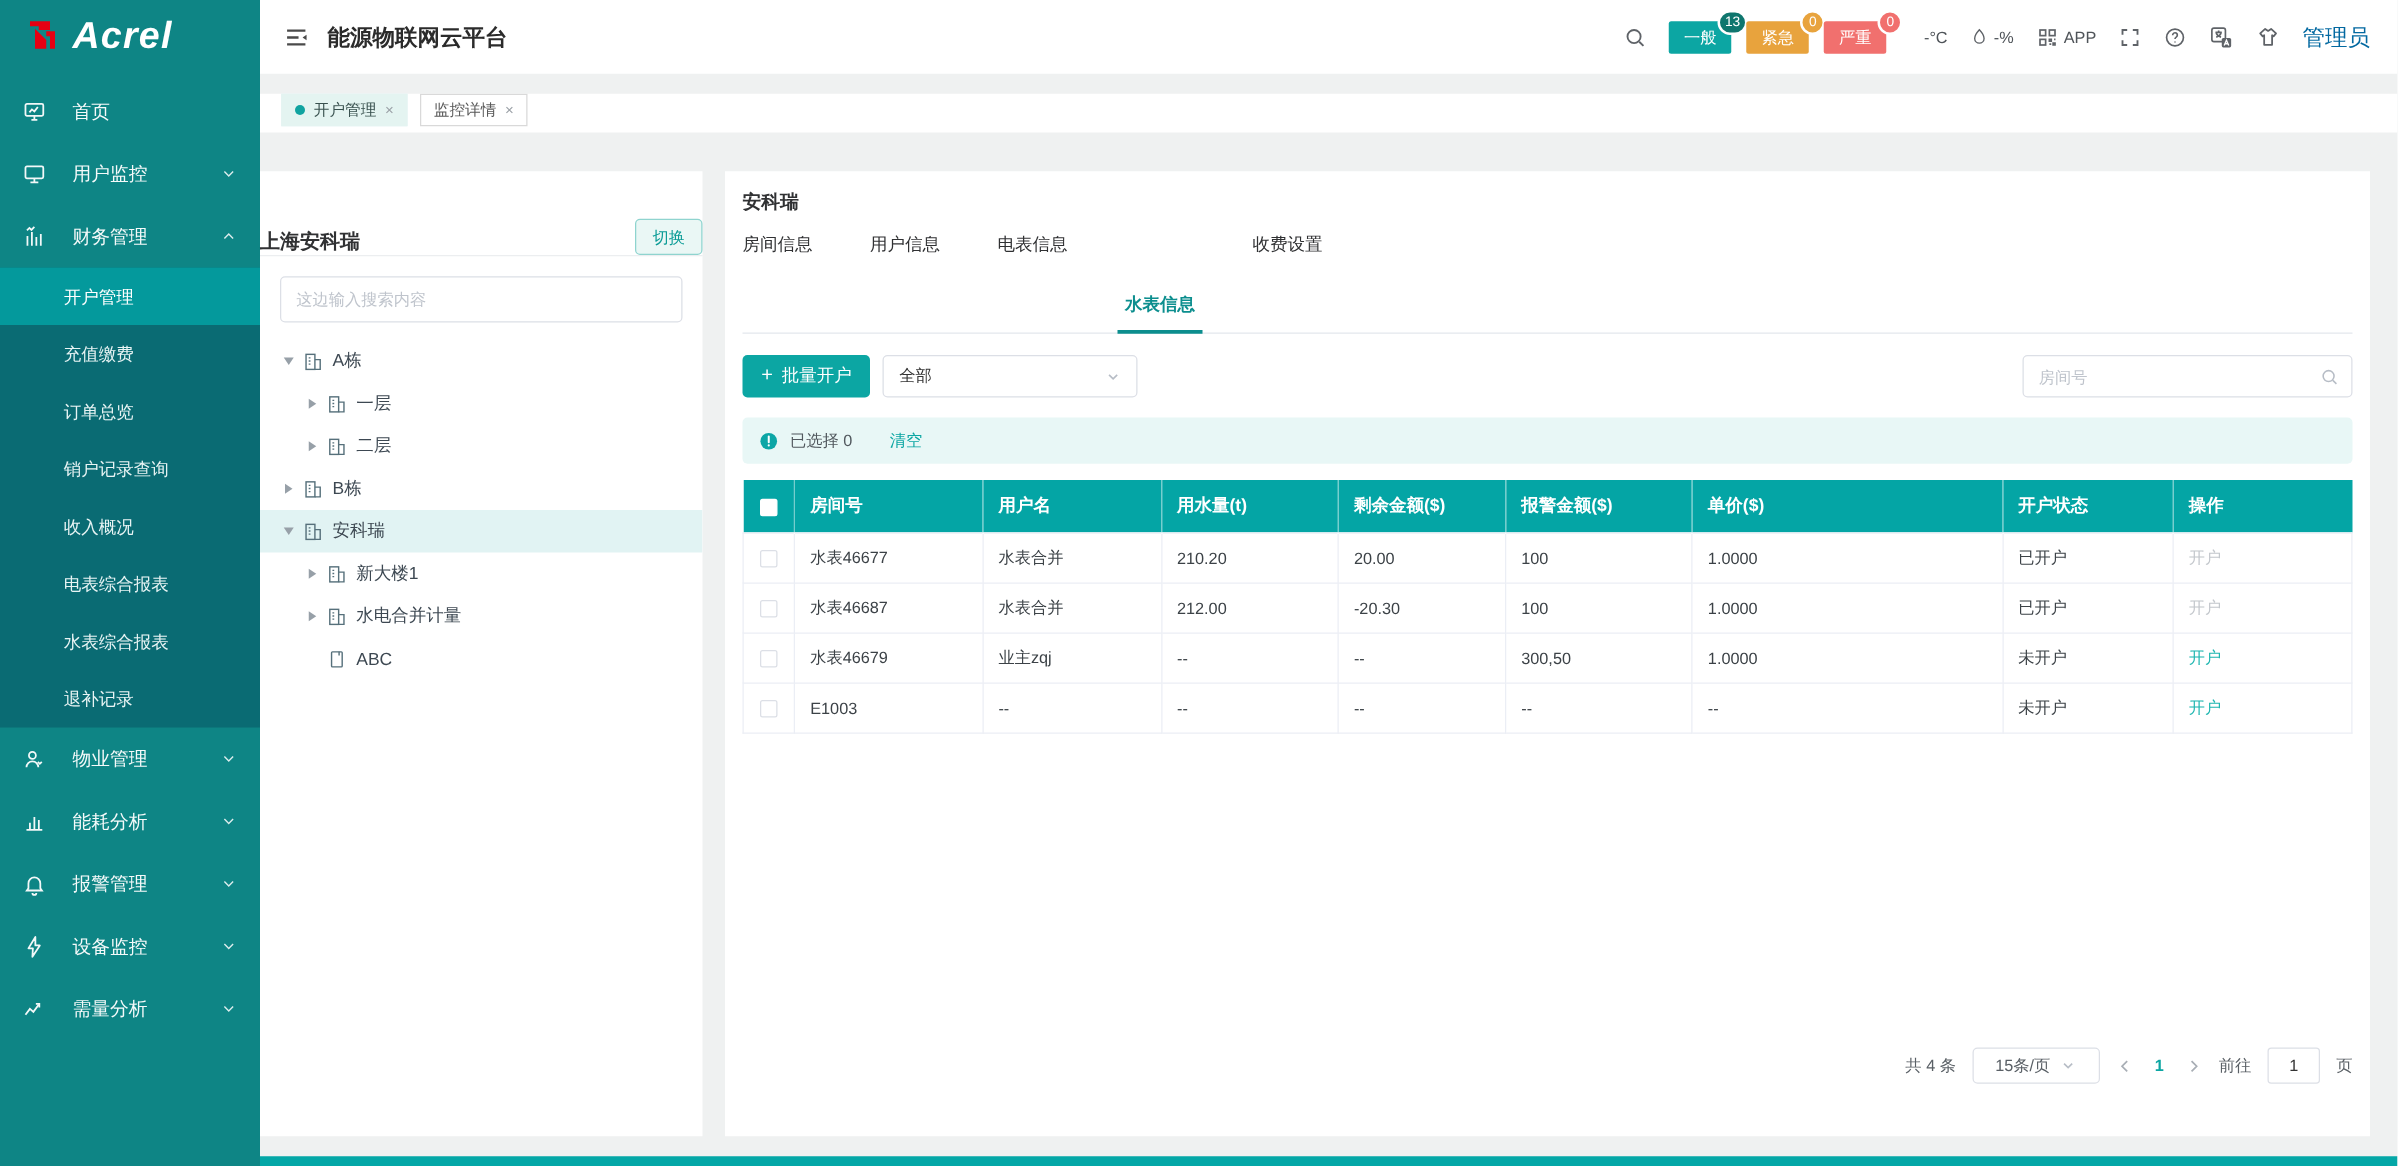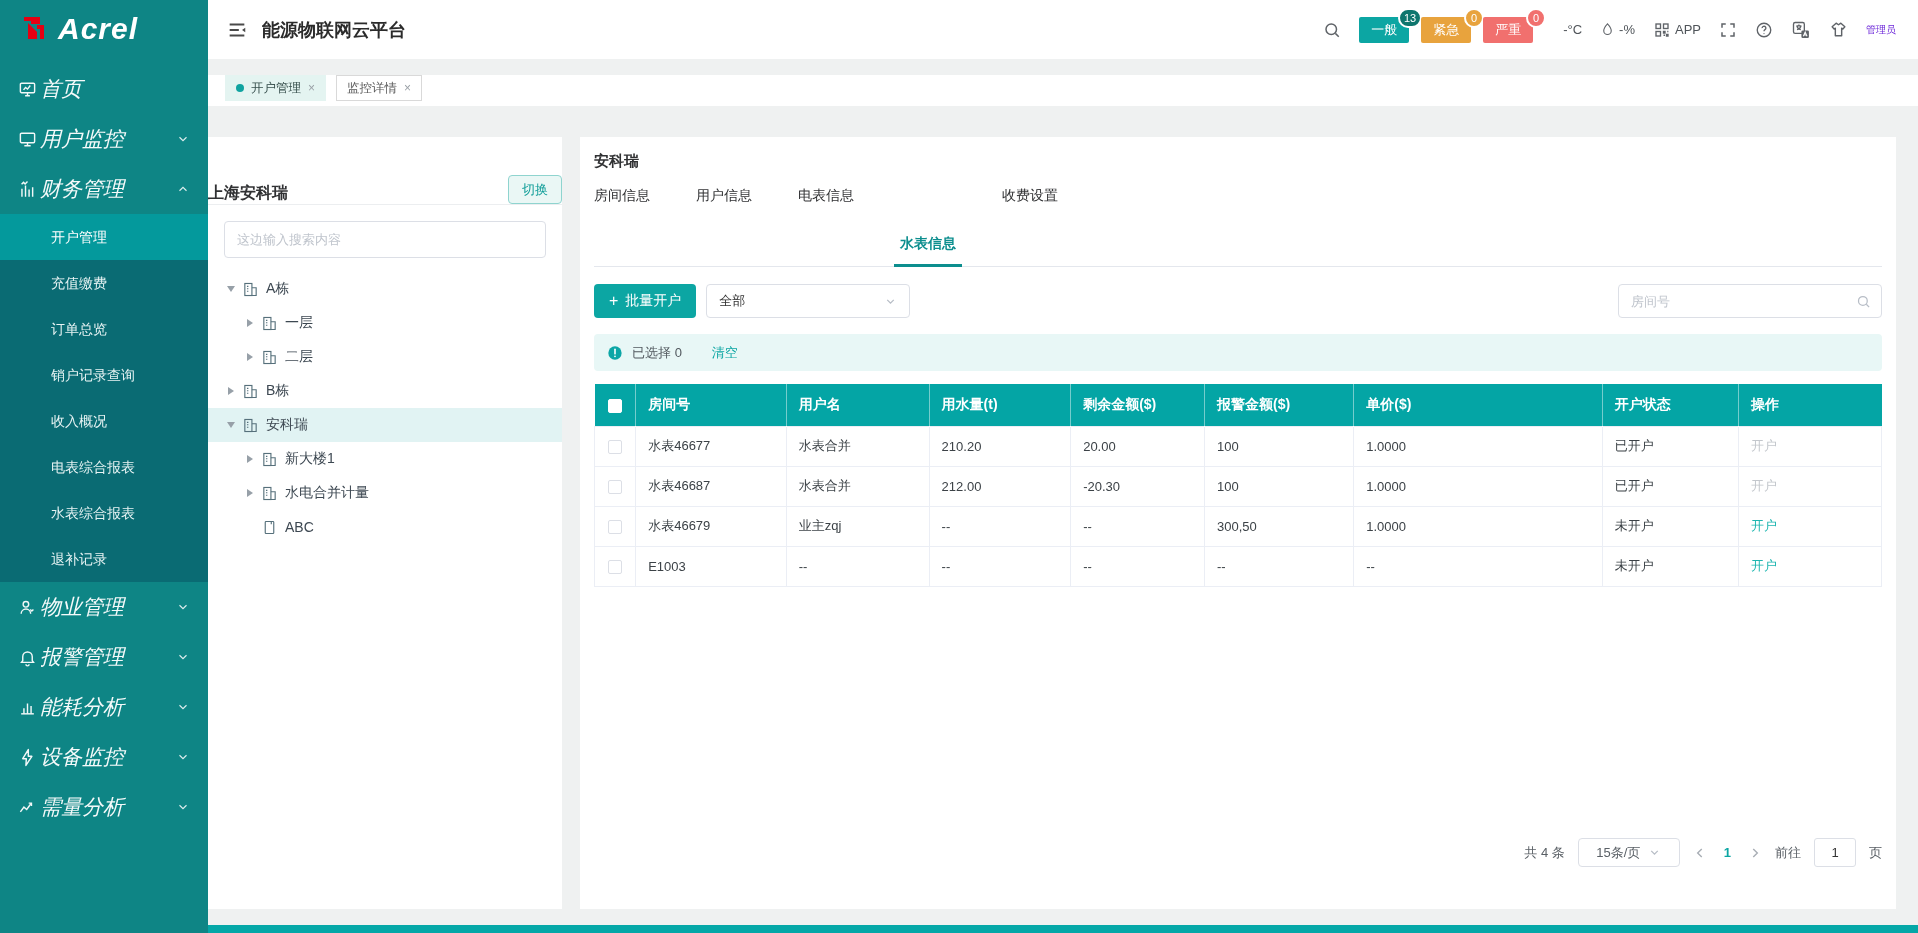--- a/index.html
+++ b/index.html
@@ -9,42 +9,42 @@
 
   
   .sidebar { width:208px; min-width:208px; background:#0E8585; height:100%; color:#fff; display:flex; flex-direction:column; overflow:hidden; }
   .logo { height:58px; display:flex; align-items:center; padding-left:16px; gap:6px; }
   .logo-mark { width:36px; height:36px; }
   .logo-text { font-size:30px; font-weight:bold; font-style:italic; color:#fff; letter-spacing:1px; }
   .menu { flex:1; overflow:hidden; margin-top:6px; }
   .menu-item { height:50px; display:flex; align-items:center; padding:0 18px; cursor:pointer; }
   .mi-icon { width:19px; height:19px; display:inline-flex; color:#fff; opacity:.95; }
   .mi-icon svg { width:100%; height:100%; }
-  .mi-label { margin-left:3px; font-size:21px; color:rgba(255,255,255,.96); flex:1;font-style:italic; }
+  .mi-label { margin-left:21px; font-size:15px; color:rgba(255,255,255,.96); flex:1; }
   .mi-chev { width:14px; height:14px; color:rgba(255,255,255,.85); display:inline-flex; }
   .mi-chev svg { width:100%; height:100%; }
   .mi-chev.up { transform:rotate(180deg); }
   .submenu { background:#0A6B73; }
   .submenu-item { height:46px; line-height:46px; padding-left:51px; font-size:14px; color:#E8F4F4; cursor:pointer; }
   .submenu-item.active { background:#04999C; color:#fff; }
 
   
   .right { flex:1; display:flex; flex-direction:column; height:100%; min-width:0;gap:16px; }
 
   .topbar { height:59px; background:#fff; display:flex; align-items:center; padding:0 22px 0 18px; }
   .hamburger { width:22px; height:22px; color:#4a4a4a; cursor:pointer; }
   .hamburger svg { width:100%; height:100%; }
   .app-title { font-size:18px; font-weight:bold; color:#2b2b2b; margin-left:14px; }
   .top-right { margin-left:auto; display:flex; align-items:center; gap:18px; }
   .tb-icon { width:18px; height:18px; color:#5f6368; display:inline-flex; cursor:pointer; }
   .tb-icon svg { width:100%; height:100%; }
   .badge-pill { position:relative; height:26px; line-height:26px; padding:0 12px; color:#fff; font-size:13px; border-radius:2px; cursor:pointer; margin-right:12px; }
   .badge-count { position:absolute; top:-9px; right:-13px; min-width:20px; height:20px; padding:0 4px; border-radius:10px; border:2px solid #fff; color:#fff; font-size:11px; line-height:16px; text-align:center; }
   .tb-text { font-size:13px; color:#4f5459; display:flex; align-items:center; gap:4px; white-space:nowrap; }
-  .username { font-size:10px; color:#6d28d9; cursor:pointer; }
+  .username { font-size:18px; color:#0369a1; cursor:pointer; }
 
   .tabbar { height:31px; background:#fff; display:flex; align-items:flex-start; padding-left:17px; gap:10px; }
   .nav-tab { height:26px; display:flex; align-items:center; gap:7px; padding:0 10px; font-size:12.5px; cursor:pointer; border:1px solid #d9d9d9; background:#fff; color:#595959; }
   .nav-tab.active { background:#E4F4F1; border-color:#E4F4F1; color:#38504e; }
   .tab-dot { width:8px; height:8px; border-radius:50%; background:#10A3A0; }
   .tab-close { font-size:12px; color:#9aa0a6; cursor:pointer; line-height:1; }
 
   .content { flex:1; background:#EFF1F1; padding-top:15px; display:flex; min-height:0; }
 
   
@@ -183,39 +183,39 @@
           <span class="mi-label">物业管理</span>
           <span class="mi-chev">
             <svg viewBox="0 0 24 24" fill="none" stroke="currentColor" stroke-width="2">
               <path d="M6 9l6 6 6-6"></path>
             </svg>
           </span>
         </div>
         <div class="menu-item">
           <span class="mi-icon">
             <svg viewBox="0 0 24 24" fill="none" stroke="currentColor" stroke-width="1.8">
+              <path d="M4 20h16"></path>
+              <path d="M7.5 20v-7M12 20V7M16.5 20V10"></path>
+            </svg>
+          </span>
+          <span class="mi-label">能耗分析</span>
+          <span class="mi-chev">
+            <svg viewBox="0 0 24 24" fill="none" stroke="currentColor" stroke-width="2">
+              <path d="M6 9l6 6 6-6"></path>
+            </svg>
+          </span>
+        </div>
+        <div class="menu-item">
+          <span class="mi-icon">
+            <svg viewBox="0 0 24 24" fill="none" stroke="currentColor" stroke-width="1.8">
               <path d="M6 16v-5a6 6 0 0 1 12 0v5l1.6 2.2H4.4z"></path>
               <path d="M10 20.6a2 2 0 0 0 4 0"></path>
             </svg>
           </span>
           <span class="mi-label">报警管理</span>
-          <span class="mi-chev">
-            <svg viewBox="0 0 24 24" fill="none" stroke="currentColor" stroke-width="2">
-              <path d="M6 9l6 6 6-6"></path>
-            </svg>
-          </span>
-        </div>
-        <div class="menu-item">
-          <span class="mi-icon">
-            <svg viewBox="0 0 24 24" fill="none" stroke="currentColor" stroke-width="1.8">
-              <path d="M4 20h16"></path>
-              <path d="M7.5 20v-7M12 20V7M16.5 20V10"></path>
-            </svg>
-          </span>
-          <span class="mi-label">能耗分析</span>
           <span class="mi-chev">
             <svg viewBox="0 0 24 24" fill="none" stroke="currentColor" stroke-width="2">
               <path d="M6 9l6 6 6-6"></path>
             </svg>
           </span>
         </div>
         <div class="menu-item">
           <span class="mi-icon">
             <svg viewBox="0 0 24 24" fill="none" stroke="currentColor" stroke-width="1.8" stroke-linejoin="round">
               <path d="M13 2L6 13.5h4.5L10 22l7.5-11.5H13z"></path>

